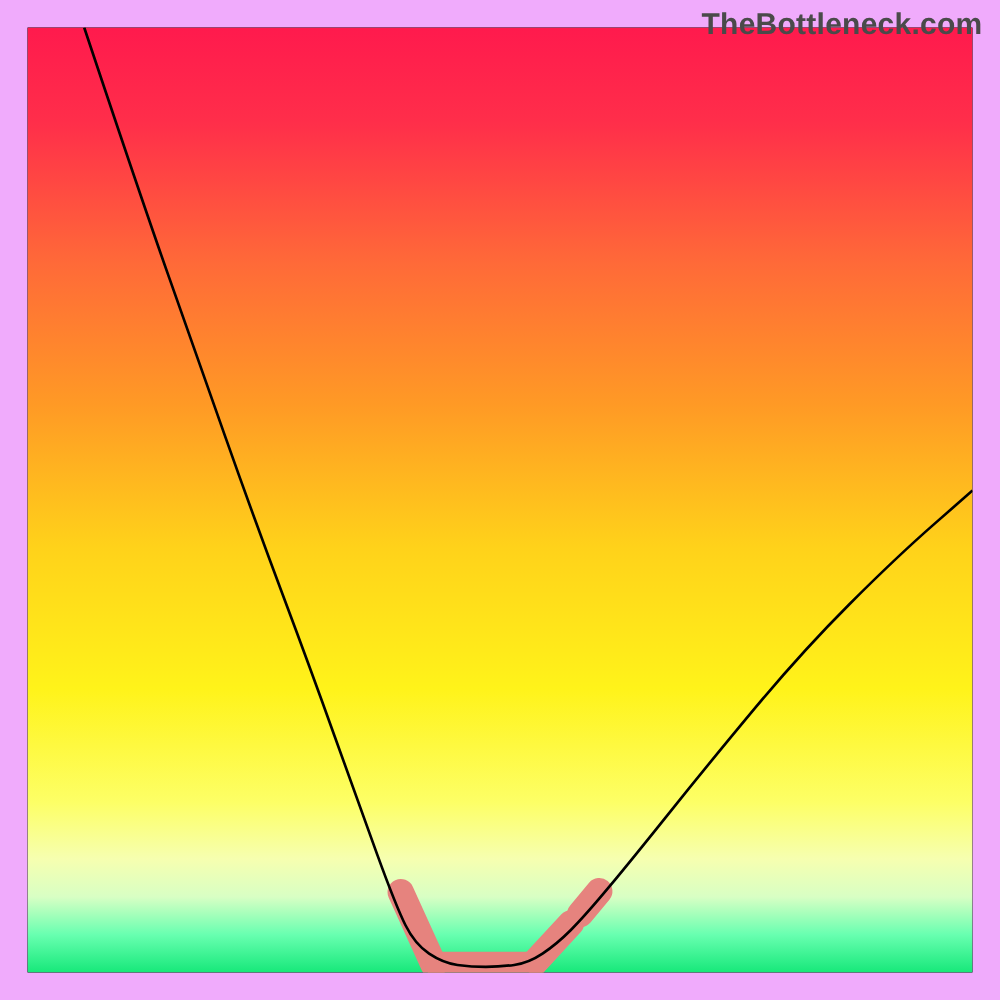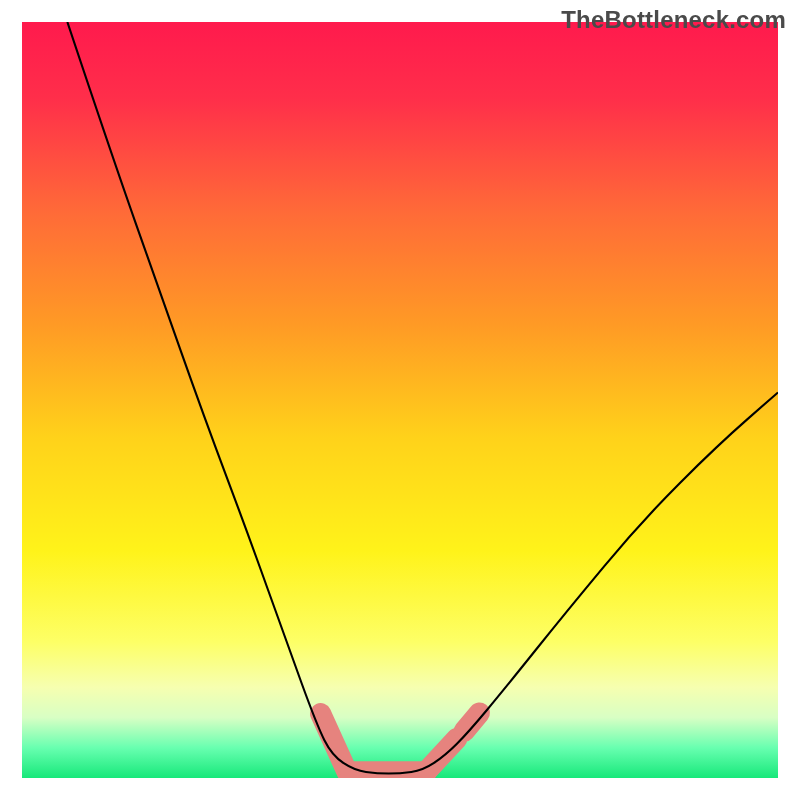--- a/index.html
+++ b/index.html
@@ -7,21 +7,21 @@
     padding: 0;
     width: 800px;
     height: 800px;
     overflow: hidden;
     background: #000;
     font-family: Arial, Helvetica, sans-serif;
   }
   .outer {
     width: 800px;
     height: 800px;
-    background: #ffffff;
+    background: #f0abfc;
     position: relative;
   }
   .attribution {
     position: absolute;
     top: 6px;
     right: 14px;
     color: #4a4a4a;
     font-size: 24px;
     font-weight: bold;
     letter-spacing: 0.2px;

